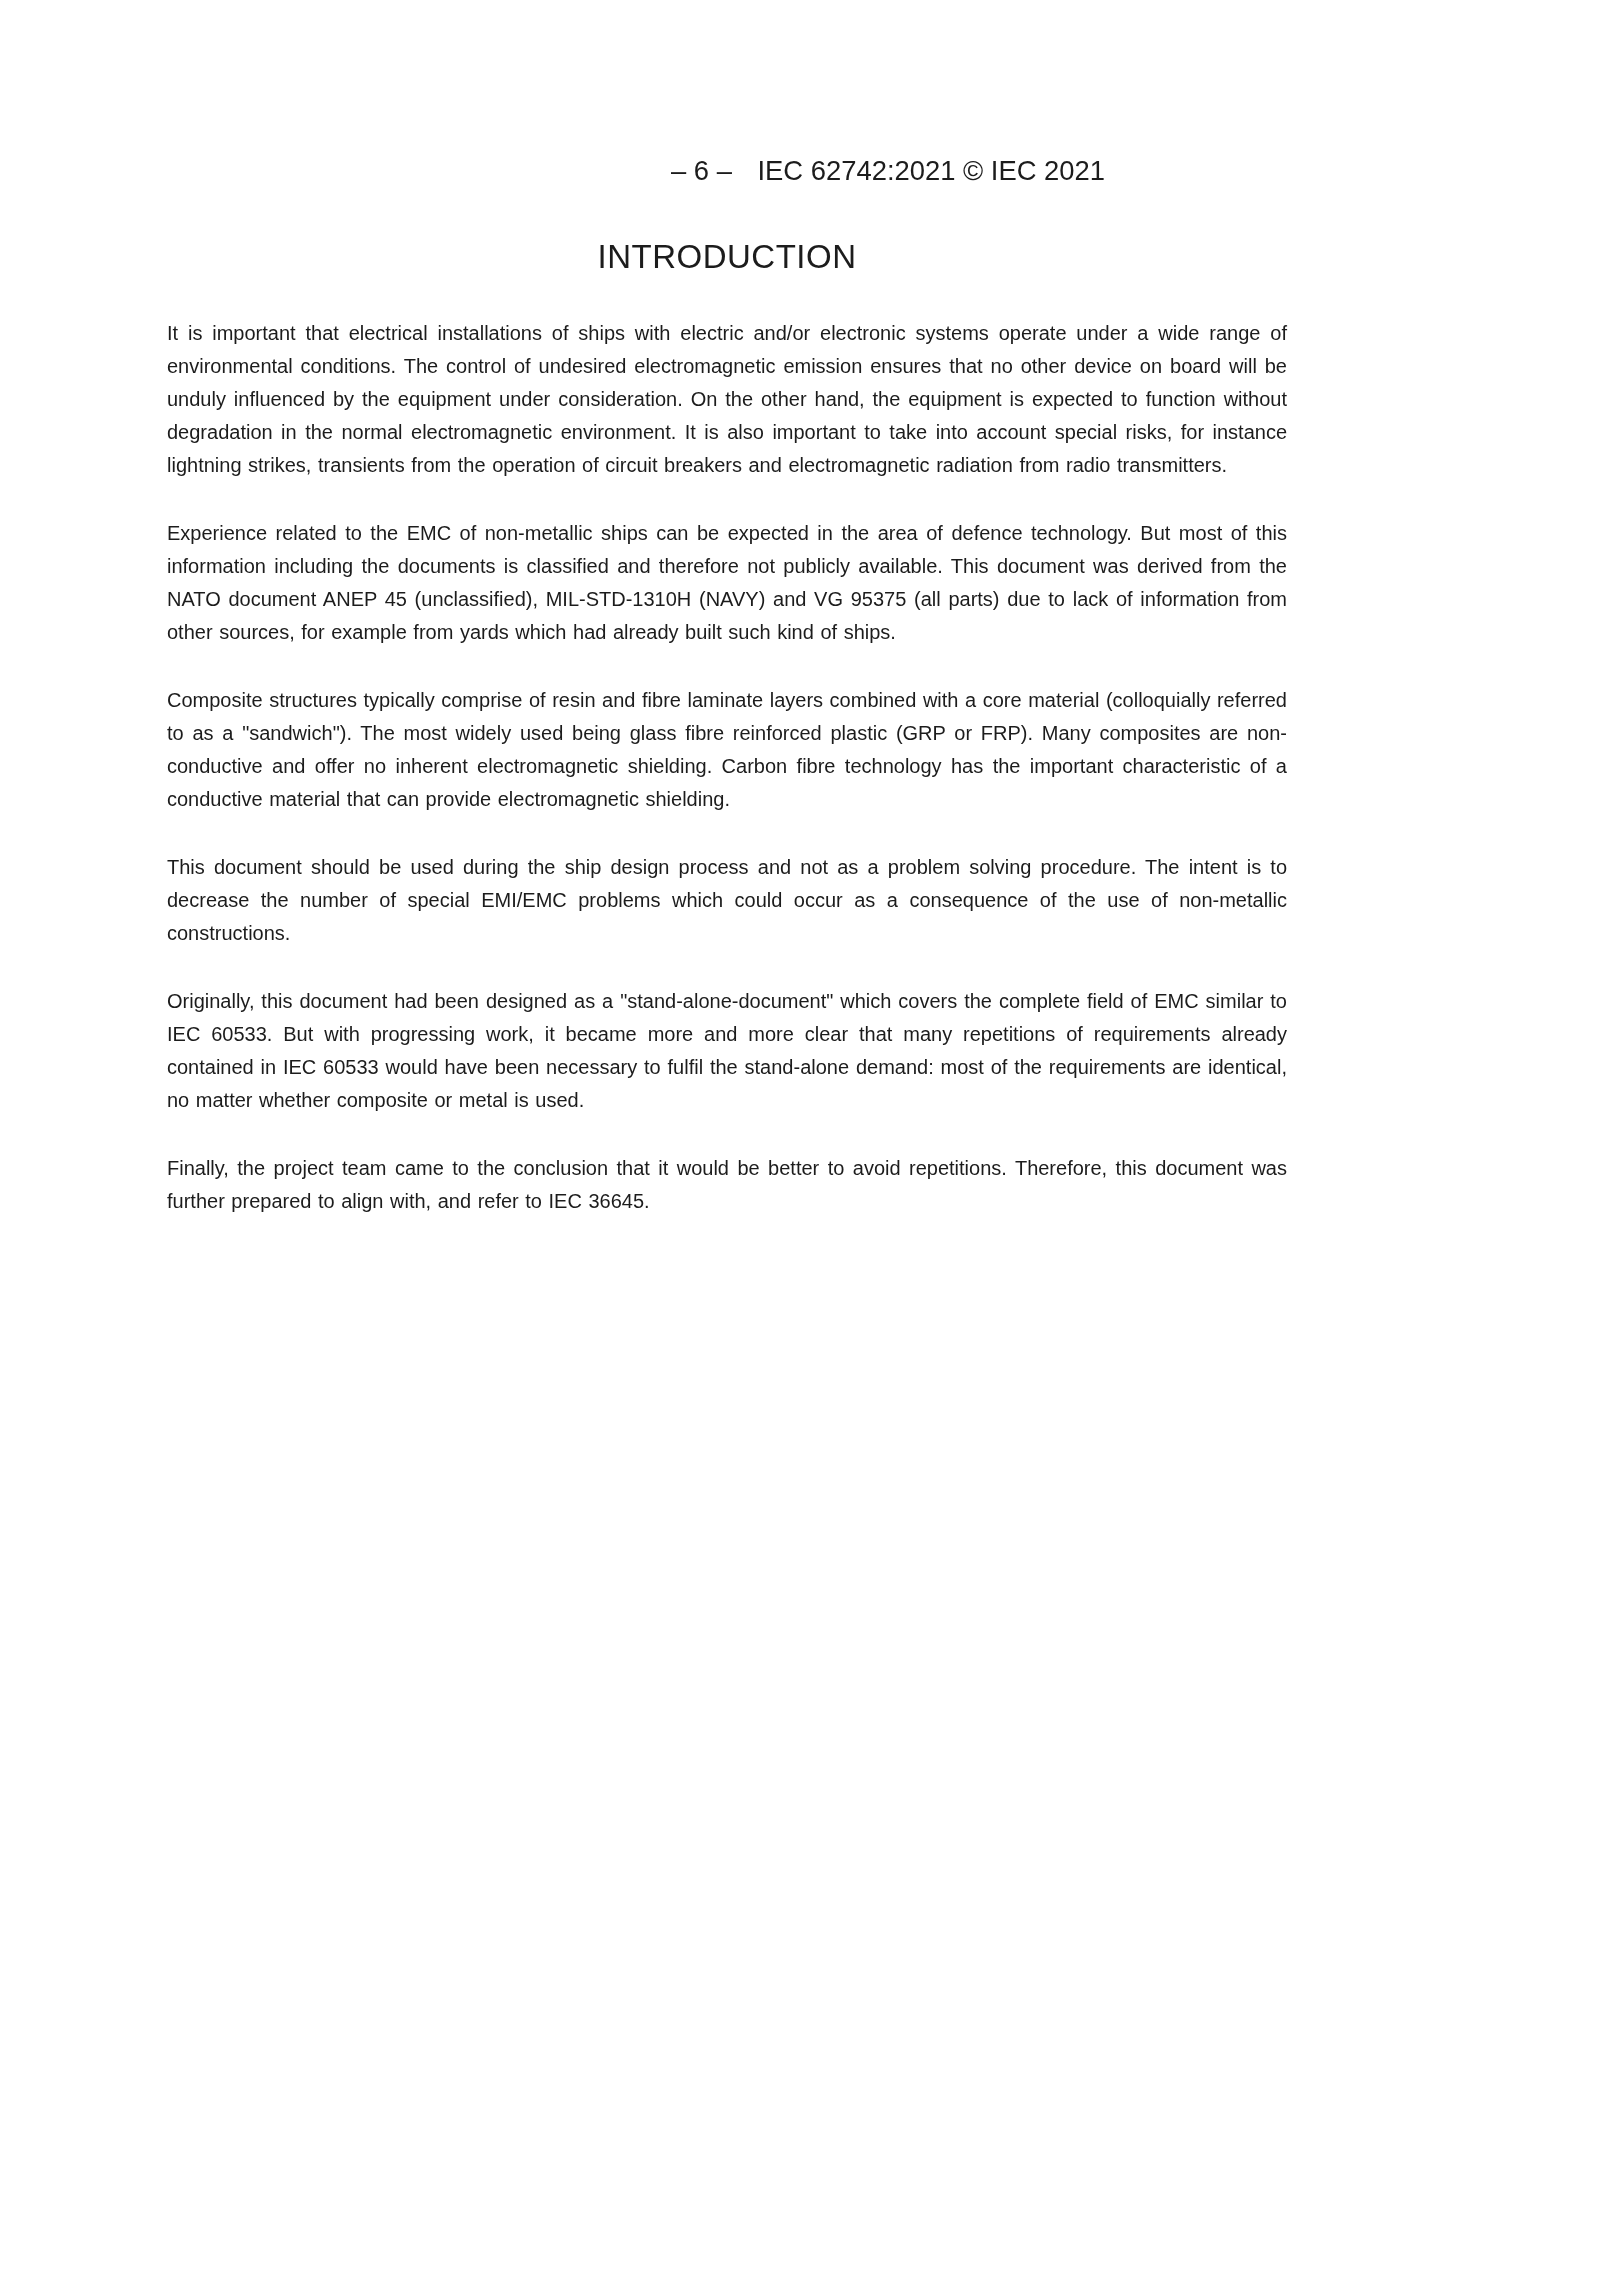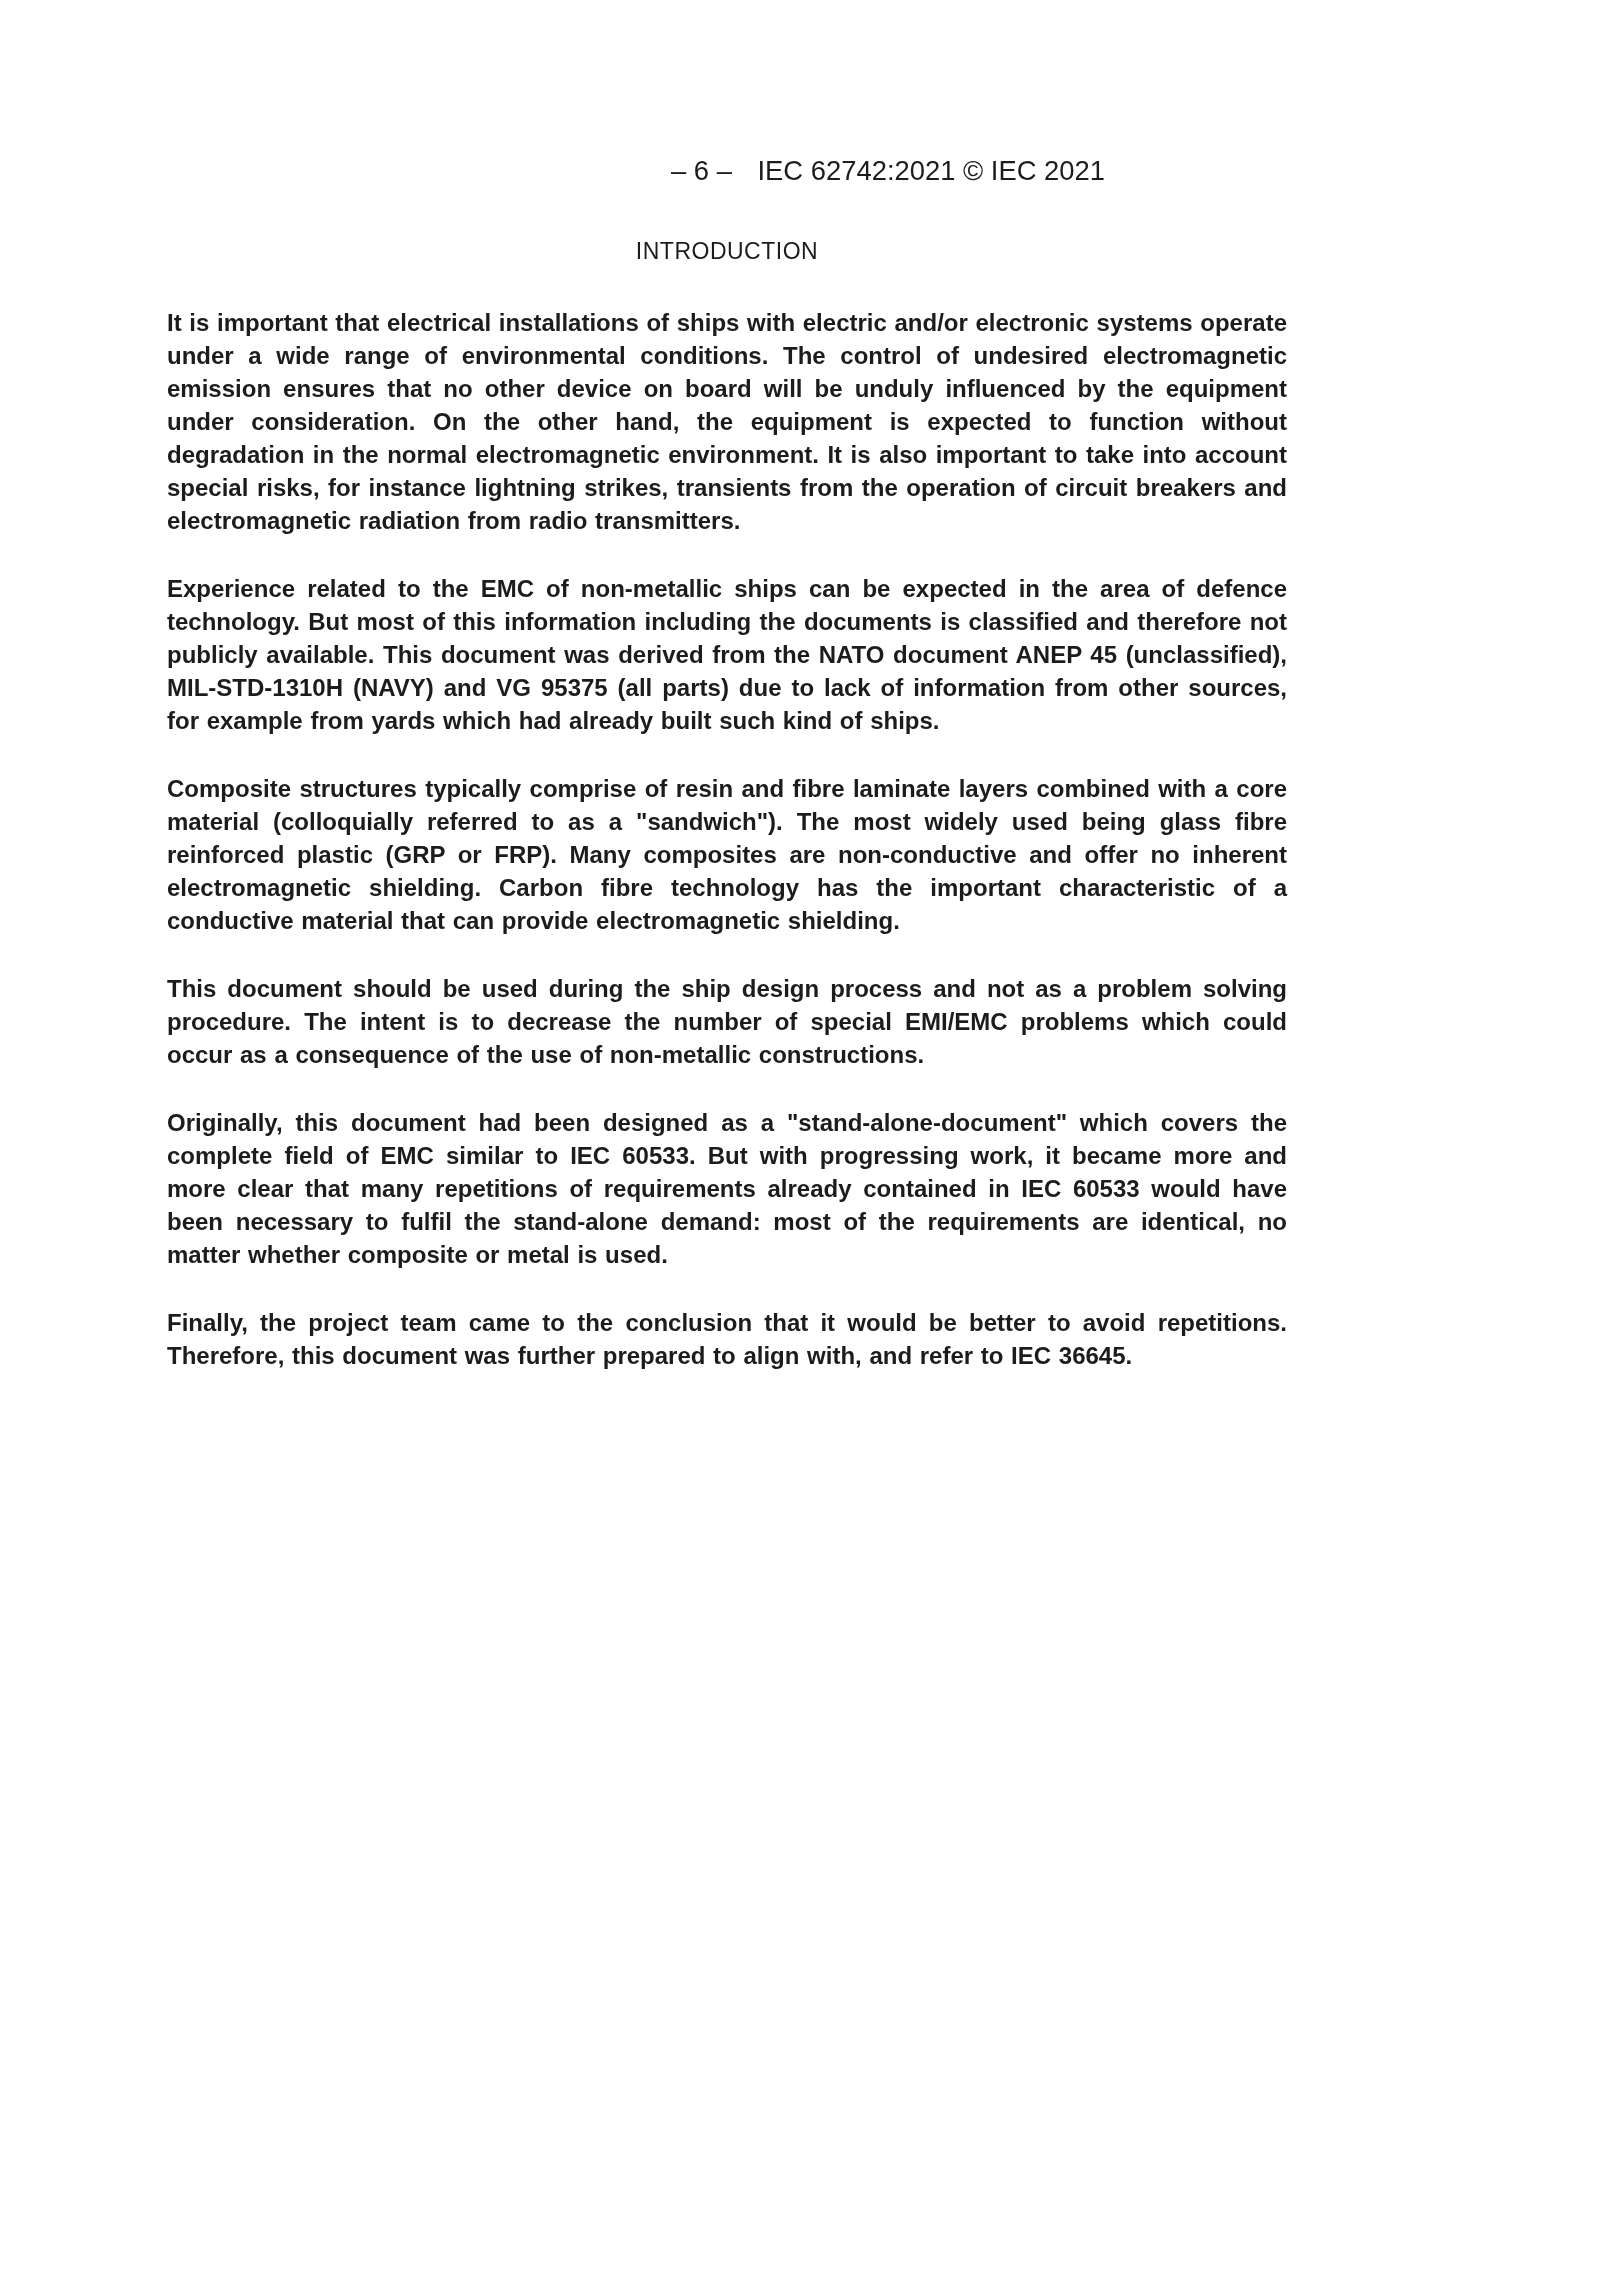--- a/index.html
+++ b/index.html
@@ -30,34 +30,33 @@
     
     transform: translateX(-25.5px);
   }
   .header .doc-ref {
     grid-column: 3;
     white-space: nowrap;
   }
   h1.doc-title {
     margin: 51px 0 0 0;
     text-align: center;
-    font-size: 23px;
+    font-size: 33px;
     font-weight: 400;
     letter-spacing: 0.5px;
     color: #1c1c1c;
   }
   .body-text p {
     margin: 0;
     margin-top: 35px;
-    font-size: 24px;
+    font-size: 20px;
     line-height: 33px;
     text-align: justify;
     text-justify: inter-word;
     word-spacing: 1px;
-    font-weight: bold;
   }
   .body-text p:first-child {
     margin-top: 41px;
   }
 </style>
 </head>
 <body>
 
 <div class="page">
 

